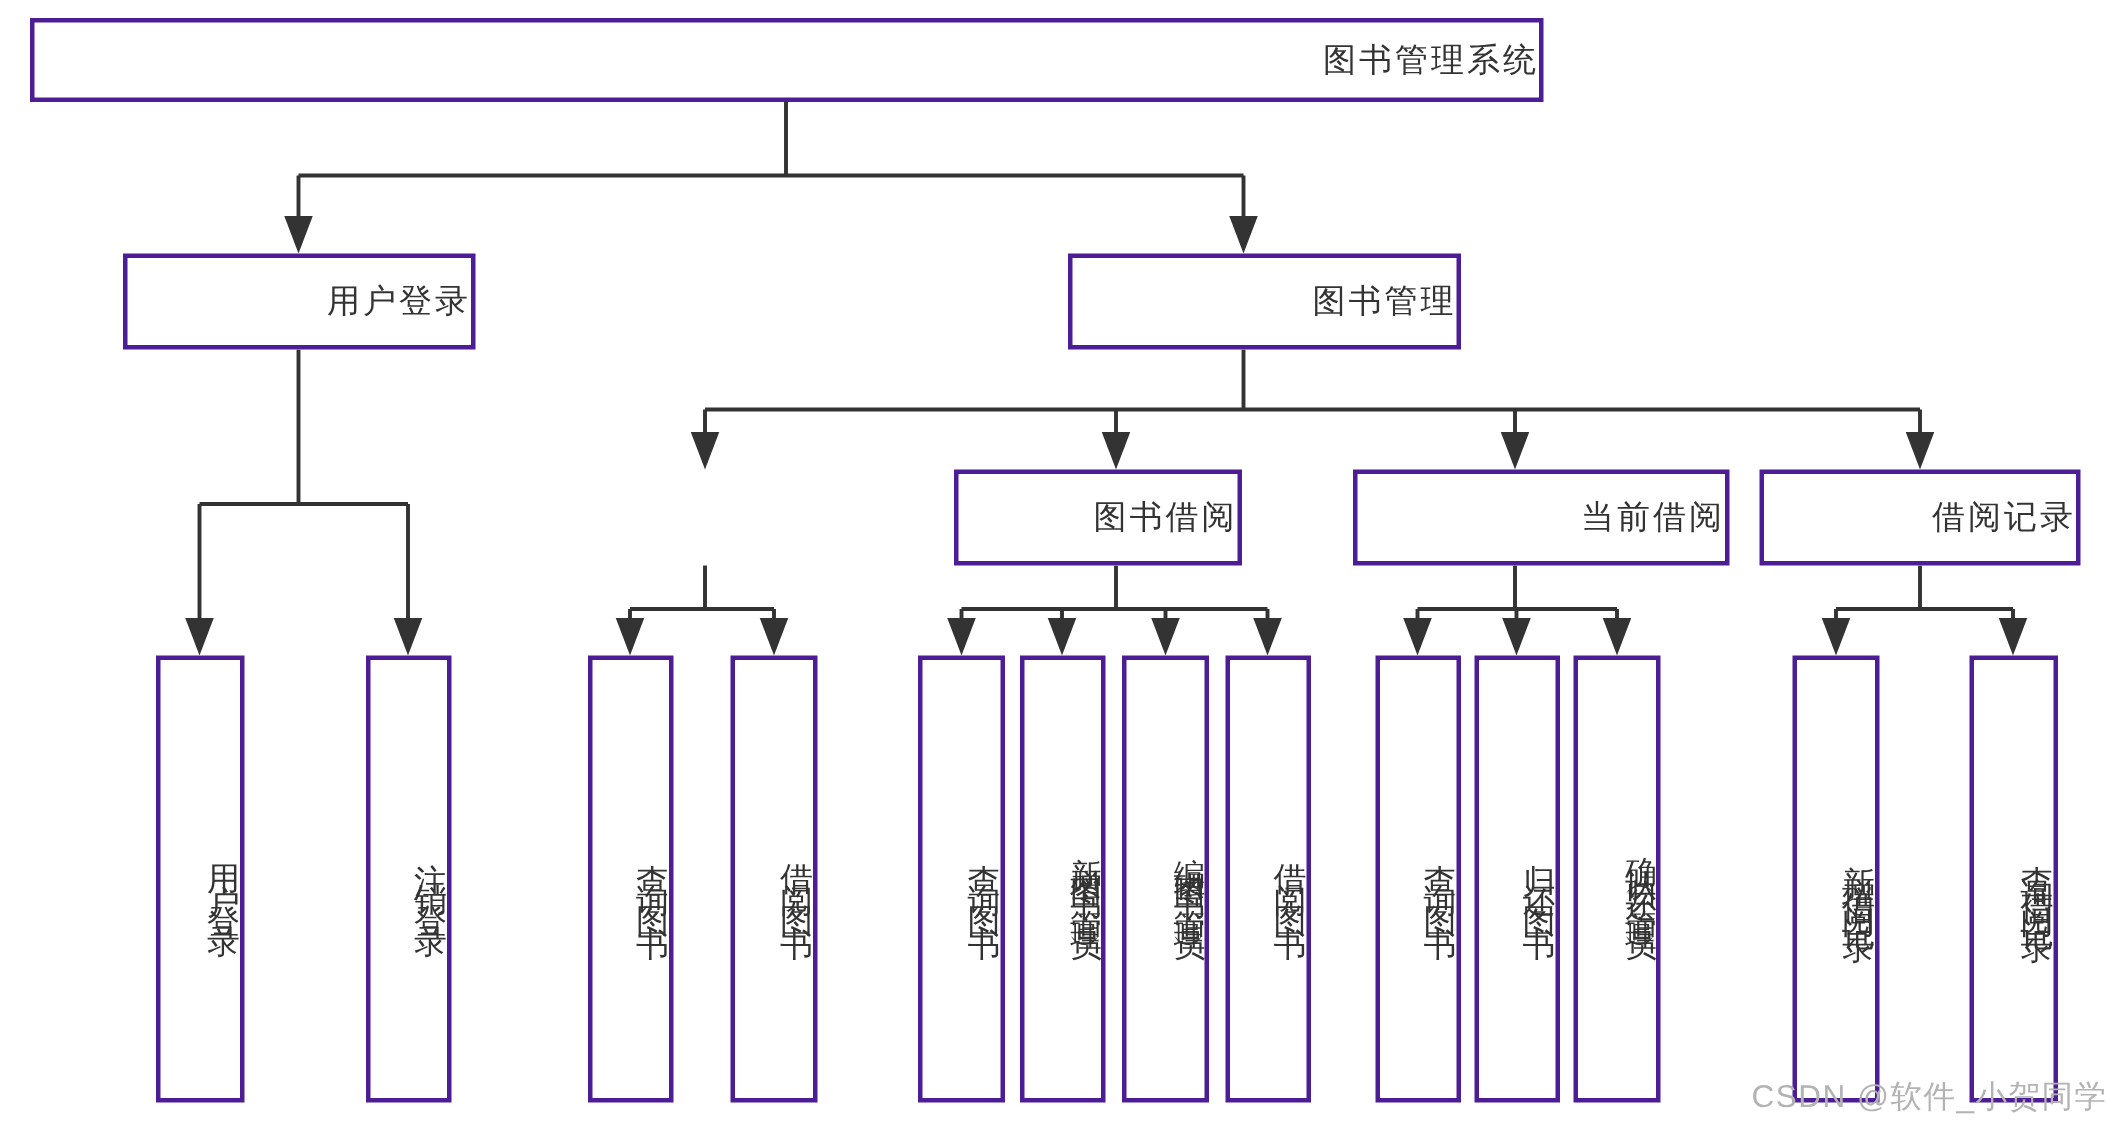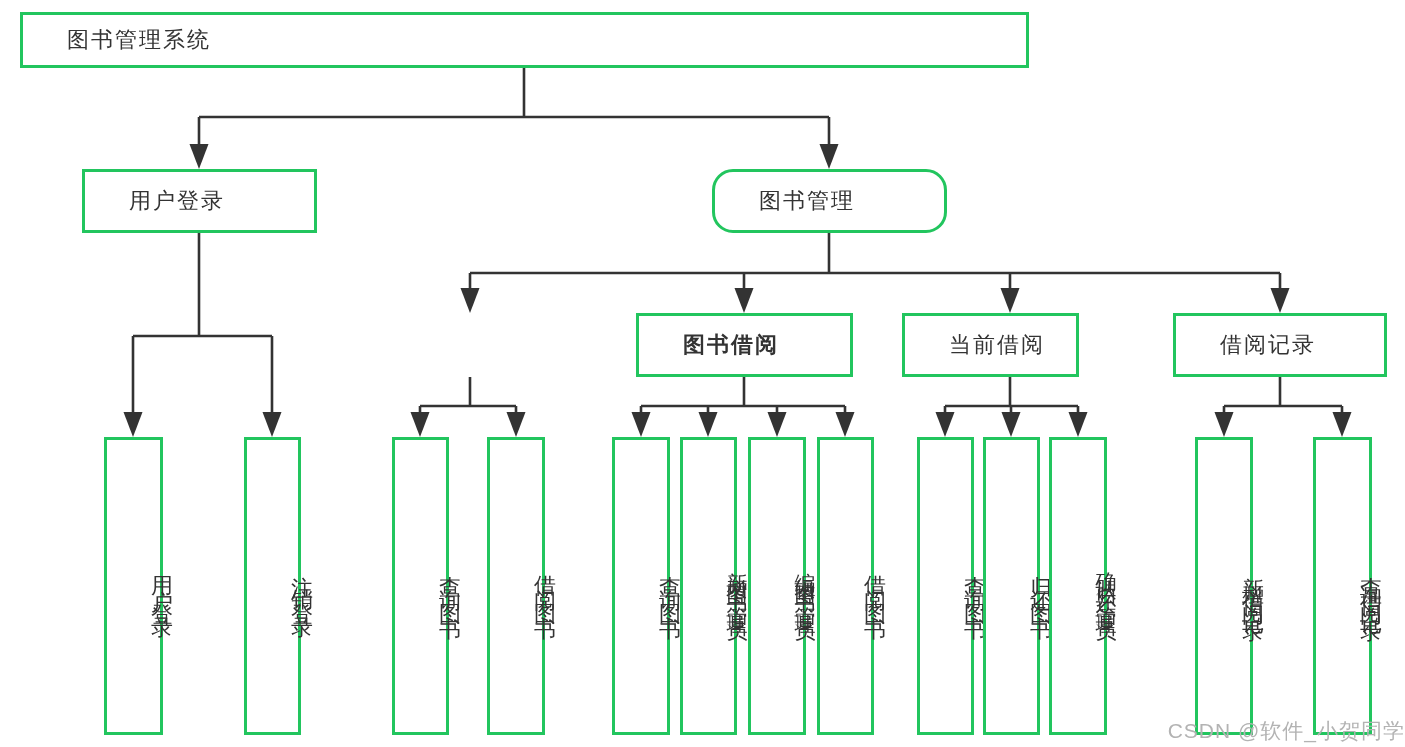--- a/index.html
+++ b/index.html
@@ -1,22 +1,22 @@
 <!DOCTYPE html>
 <html><head>
 <meta charset="utf-8">
 <style>
   html,body{margin:0;padding:0;background:#fff;}
   .stage{
     position:relative;width:1405px;height:747px;background:#ffffff;
     font-family:"Liberation Sans","DejaVu Sans",sans-serif;color:#333333;overflow:hidden;
   }
   .box{
-    position:absolute;background:#ffffff;border:3px solid #22c55e;box-sizing:border-box;
-    display:flex;align-items:center;justify-content:flex-start;z-index:2;padding-left:44px;
+    position:absolute;background:#ffffff;border:3px solid #4c1d95;box-sizing:border-box;
+    display:flex;align-items:center;justify-content:flex-end;z-index:2;
   }
   .hbox{font-size:22px;letter-spacing:2px;}
   .vbox span{writing-mode:vertical-rl;font-size:22px;letter-spacing:14px;line-height:1;}
   .vbox.t6 span{letter-spacing:9px;}
   .vbox.t9 span{font-size:21px;letter-spacing:7px;}
   svg.wires{position:absolute;left:0;top:0;width:1405px;height:747px;z-index:1;}
   svg.wires path.line{fill:none;stroke:#333333;stroke-width:2.6;}
   svg.wires path.arrow{fill:#333333;stroke:none;}
   .wm{
     position:absolute;right:0;bottom:2px;font-size:21px;color:#b3b3b3;
@@ -78,28 +78,28 @@
     </g>
   </svg>
 
   <div class="box hbox" style="left:20px;top:12px;width:1009px;height:56px;">
     <span>图书管理系统</span>
   </div>
 
   <div class="box hbox" style="left:82px;top:169px;width:235px;height:64px;">
     <span>用户登录</span>
   </div>
-  <div class="box hbox" style="left:712px;top:169px;width:235px;height:64px;border-radius:21px;">
+  <div class="box hbox" style="left:712px;top:169px;width:262px;height:64px;">
     <span>图书管理</span>
   </div>
 
-  <div class="box hbox" style="left:636px;top:313px;width:217px;height:64px;font-weight:bold;">
+  <div class="box hbox" style="left:636px;top:313px;width:192px;height:64px;">
     <span>图书借阅</span>
   </div>
-  <div class="box hbox" style="left:902px;top:313px;width:177px;height:64px;">
+  <div class="box hbox" style="left:902px;top:313px;width:251px;height:64px;">
     <span>当前借阅</span>
   </div>
   <div class="box hbox" style="left:1173px;top:313px;width:214px;height:64px;">
     <span>借阅记录</span>
   </div>
 
   <div class="box vbox" style="left:104px;top:437px;width:59px;height:298px;">
     <span>用户登录</span>
   </div>
   <div class="box vbox" style="left:244px;top:437px;width:57px;height:298px;">

